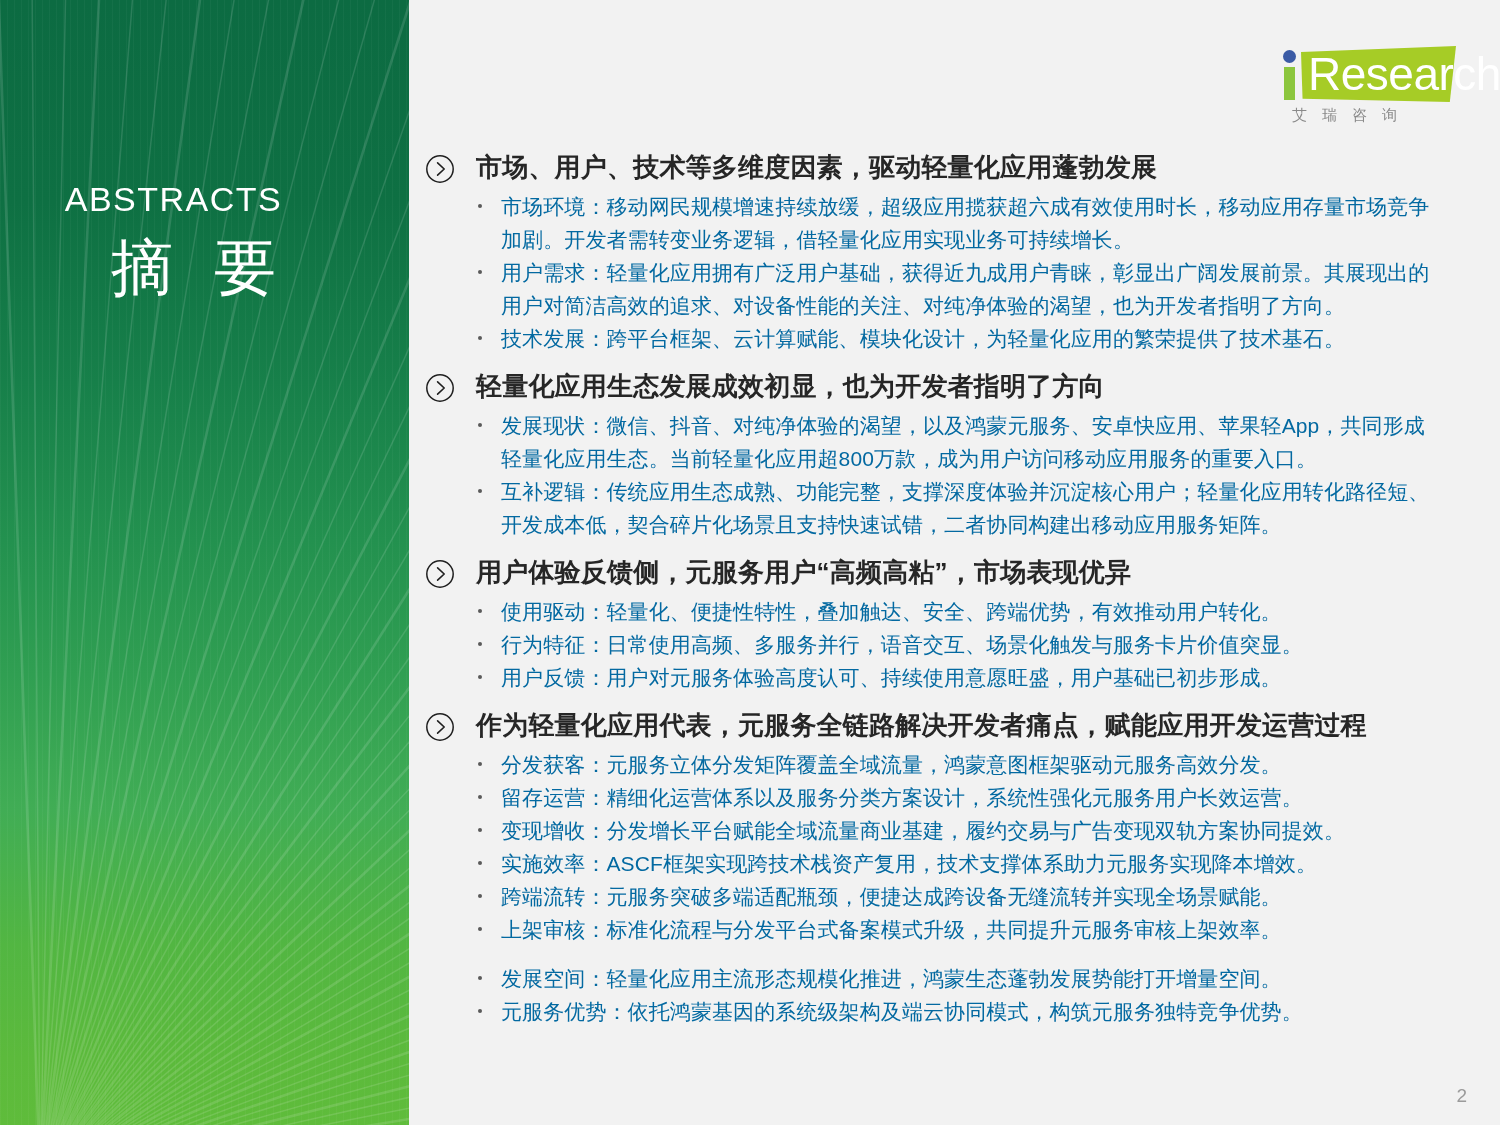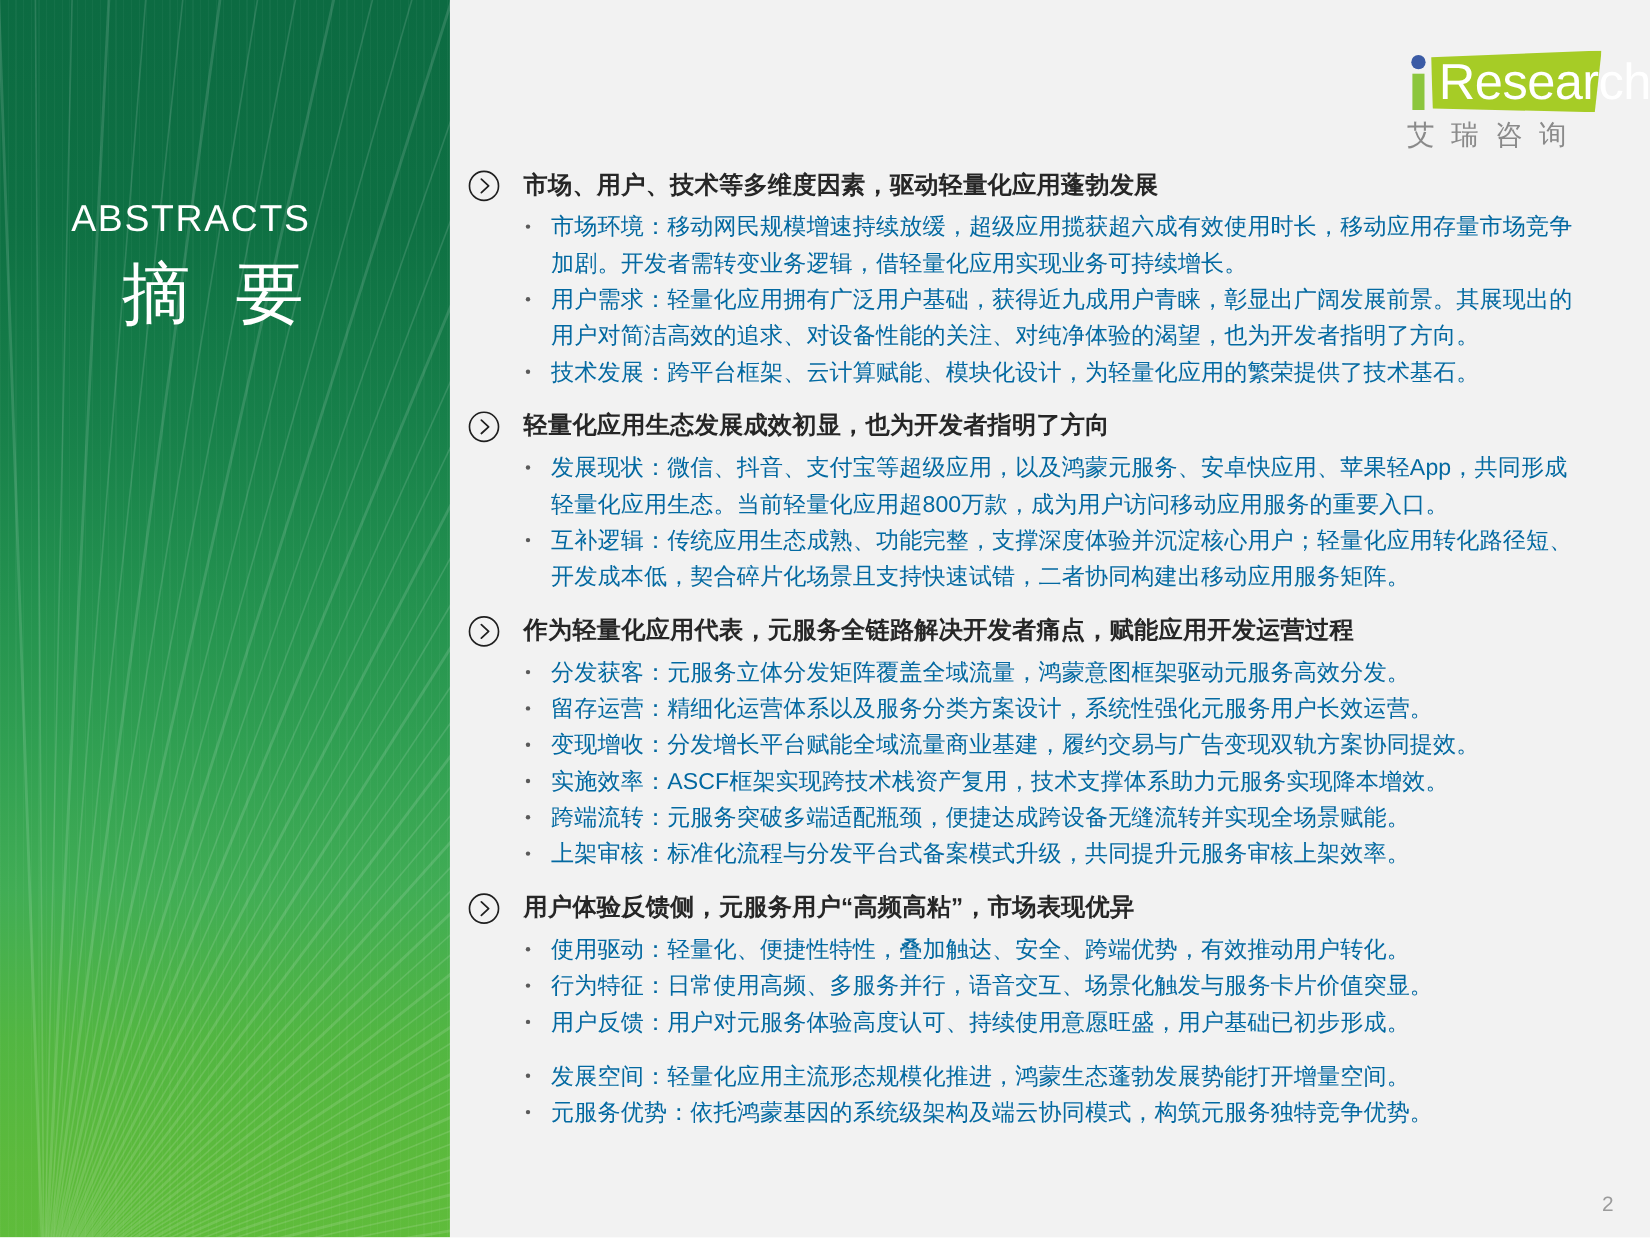--- a/index.html
+++ b/index.html
@@ -126,23 +126,23 @@
     left: 40px;
     top: 13px;
     font-size: 46px;
     line-height: 42px;
     color: #ffffff;
     font-weight: 400;
     letter-spacing: -0.5px;
   }
   #logo .logo-cn {
     position: absolute;
-    left: 11px;
+    left: 24px;
     top: 66px;
-    font-size: 25px;
+    font-size: 15px;
     letter-spacing: 15px;
     color: #8a8a8a;
     white-space: nowrap;
   }
 
   
   #content {
     position: absolute;
     left: 425px;
     top: 152px;
@@ -158,21 +158,21 @@
   }
   .chev-icon {
     flex: 0 0 auto;
     width: 30px;
     height: 30px;
     margin-top: 2px;
     margin-right: 21px;
   }
   .chev-icon svg { display: block; }
   .sec-title {
-    font-size: 22px;
+    font-size: 26px;
     font-weight: bold;
     color: #262626;
     line-height: 31px;
     letter-spacing: .2px;
   }
   .bullets {
     margin: 6px 0 0 0;
     padding: 0;
     list-style: none;
   }
@@ -310,22 +310,38 @@
         <div class="sec-head">
           <span class="chev-icon">
             <svg width="30" height="30" viewBox="0 0 30 30">
               <circle cx="15" cy="15" r="13.2" fill="none" stroke="#1f1f1f" stroke-width="1.5"></circle>
               <path d="M12.6 8.9 L19.2 15 L12.6 21.1" fill="none" stroke="#1f1f1f" stroke-width="1.6" stroke-linecap="round" stroke-linejoin="round"></path>
             </svg>
           </span>
           <div class="sec-title">轻量化应用生态发展成效初显，也为开发者指明了方向</div>
         </div>
         <ul class="bullets">
-          <li><span class="dot"></span><span>发展现状：微信、抖音、支付宝等超级应用，以及鸿蒙元服务、安卓快应用、苹果轻App，共同形成轻量化应用生态。当前轻量化应用超800万款，成为用户访问移动应用服务的重要入口。</span></li>
+          <li><span class="dot"></span><span>发展现状：微信、抖音、对纯净体验的渴望，以及鸿蒙元服务、安卓快应用、苹果轻App，共同形成轻量化应用生态。当前轻量化应用超800万款，成为用户访问移动应用服务的重要入口。</span></li>
           <li><span class="dot"></span><span>互补逻辑：传统应用生态成熟、功能完整，支撑深度体验并沉淀核心用户；轻量化应用转化路径短、开发成本低，契合碎片化场景且支持快速试错，二者协同构建出移动应用服务矩阵。</span></li>
+        </ul>
+      </div>
+      <div class="section">
+        <div class="sec-head">
+          <span class="chev-icon">
+            <svg width="30" height="30" viewBox="0 0 30 30">
+              <circle cx="15" cy="15" r="13.2" fill="none" stroke="#1f1f1f" stroke-width="1.5"></circle>
+              <path d="M12.6 8.9 L19.2 15 L12.6 21.1" fill="none" stroke="#1f1f1f" stroke-width="1.6" stroke-linecap="round" stroke-linejoin="round"></path>
+            </svg>
+          </span>
+          <div class="sec-title">用户体验反馈侧，元服务用户“高频高粘”，市场表现优异</div>
+        </div>
+        <ul class="bullets">
+          <li><span class="dot"></span><span>使用驱动：轻量化、便捷性特性，叠加触达、安全、跨端优势，有效推动用户转化。</span></li>
+          <li><span class="dot"></span><span>行为特征：日常使用高频、多服务并行，语音交互、场景化触发与服务卡片价值突显。</span></li>
+          <li><span class="dot"></span><span>用户反馈：用户对元服务体验高度认可、持续使用意愿旺盛，用户基础已初步形成。</span></li>
         </ul>
       </div>
       <div class="section">
         <div class="sec-head">
           <span class="chev-icon">
             <svg width="30" height="30" viewBox="0 0 30 30">
               <circle cx="15" cy="15" r="13.2" fill="none" stroke="#1f1f1f" stroke-width="1.5"></circle>
               <path d="M12.6 8.9 L19.2 15 L12.6 21.1" fill="none" stroke="#1f1f1f" stroke-width="1.6" stroke-linecap="round" stroke-linejoin="round"></path>
             </svg>
           </span>
@@ -334,36 +350,20 @@
         <ul class="bullets">
           <li><span class="dot"></span><span>分发获客：元服务立体分发矩阵覆盖全域流量，鸿蒙意图框架驱动元服务高效分发。</span></li>
           <li><span class="dot"></span><span>留存运营：精细化运营体系以及服务分类方案设计，系统性强化元服务用户长效运营。</span></li>
           <li><span class="dot"></span><span>变现增收：分发增长平台赋能全域流量商业基建，履约交易与广告变现双轨方案协同提效。</span></li>
           <li><span class="dot"></span><span>实施效率：ASCF框架实现跨技术栈资产复用，技术支撑体系助力元服务实现降本增效。</span></li>
           <li><span class="dot"></span><span>跨端流转：元服务突破多端适配瓶颈，便捷达成跨设备无缝流转并实现全场景赋能。</span></li>
           <li><span class="dot"></span><span>上架审核：标准化流程与分发平台式备案模式升级，共同提升元服务审核上架效率。</span></li>
         </ul>
       </div>
       <div class="section">
-        <div class="sec-head">
-          <span class="chev-icon">
-            <svg width="30" height="30" viewBox="0 0 30 30">
-              <circle cx="15" cy="15" r="13.2" fill="none" stroke="#1f1f1f" stroke-width="1.5"></circle>
-              <path d="M12.6 8.9 L19.2 15 L12.6 21.1" fill="none" stroke="#1f1f1f" stroke-width="1.6" stroke-linecap="round" stroke-linejoin="round"></path>
-            </svg>
-          </span>
-          <div class="sec-title">用户体验反馈侧，元服务用户“高频高粘”，市场表现优异</div>
-        </div>
-        <ul class="bullets">
-          <li><span class="dot"></span><span>使用驱动：轻量化、便捷性特性，叠加触达、安全、跨端优势，有效推动用户转化。</span></li>
-          <li><span class="dot"></span><span>行为特征：日常使用高频、多服务并行，语音交互、场景化触发与服务卡片价值突显。</span></li>
-          <li><span class="dot"></span><span>用户反馈：用户对元服务体验高度认可、持续使用意愿旺盛，用户基础已初步形成。</span></li>
-        </ul>
-      </div>
-      <div class="section">
         <ul class="bullets">
           <li><span class="dot"></span><span>发展空间：轻量化应用主流形态规模化推进，鸿蒙生态蓬勃发展势能打开增量空间。</span></li>
           <li><span class="dot"></span><span>元服务优势：依托鸿蒙基因的系统级架构及端云协同模式，构筑元服务独特竞争优势。</span></li>
         </ul>
       </div>
     </div>
 
   <div id="page-number">2</div>
 </div>
 

